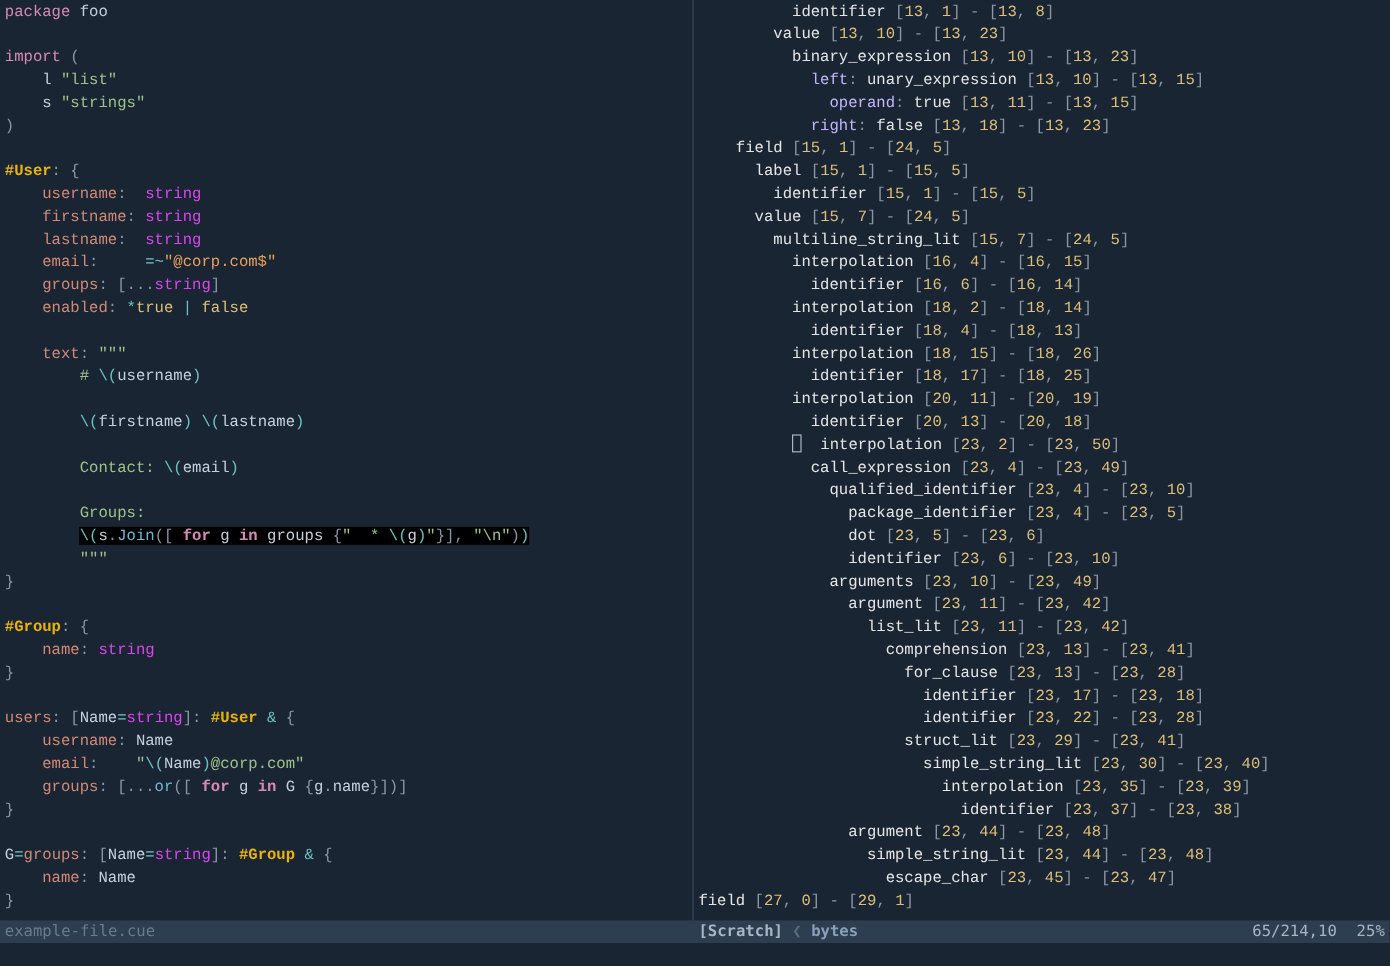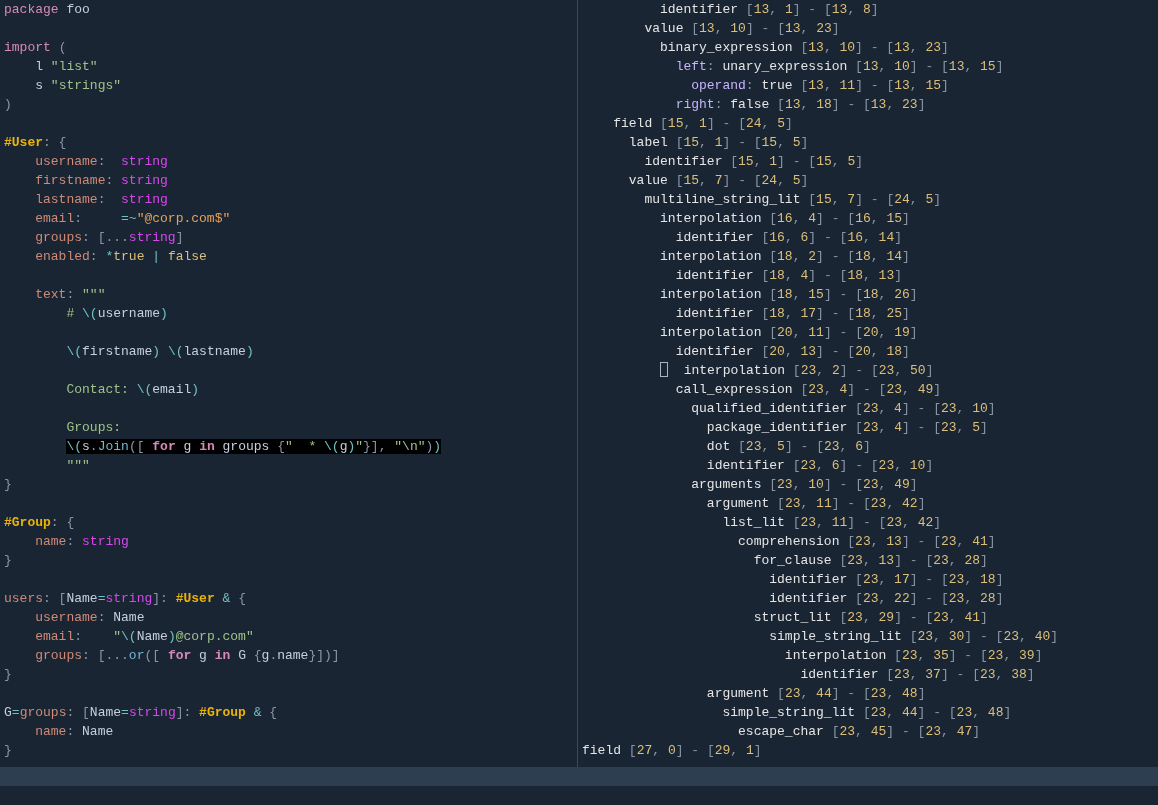--- a/index.html
+++ b/index.html
@@ -88,14 +88,21 @@
   }
 </style>
 </head>
 <body>
 
 <div class="panes">
   <div class="pane left-pane" id="left-pane"><div><span class="kw">package</span><span class=""> </span><span class="id">foo</span></div><div>&nbsp;</div><div><span class="kw">import</span><span class=""> </span><span class="punc">(</span></div><div><span class="">    </span><span class="id">l</span><span class=""> </span><span class="str">"list"</span></div><div><span class="">    </span><span class="id">s</span><span class=""> </span><span class="str">"strings"</span></div><div><span class="punc">)</span></div><div>&nbsp;</div><div><span class="defn">#User</span><span class="punc">: {</span></div><div><span class="">    </span><span class="field">username</span><span class="punc">:  </span><span class="type">string</span></div><div><span class="">    </span><span class="field">firstname</span><span class="punc">: </span><span class="type">string</span></div><div><span class="">    </span><span class="field">lastname</span><span class="punc">:  </span><span class="type">string</span></div><div><span class="">    </span><span class="field">email</span><span class="punc">:     </span><span class="op">=~</span><span class="regx">"@corp.com$"</span></div><div><span class="">    </span><span class="field">groups</span><span class="punc">: [</span><span class="punc">...</span><span class="type">string</span><span class="punc">]</span></div><div><span class="">    </span><span class="field">enabled</span><span class="punc">: </span><span class="op">*</span><span class="bool">true</span><span class=""> </span><span class="op">|</span><span class=""> </span><span class="bool">false</span></div><div>&nbsp;</div><div><span class="">    </span><span class="field">text</span><span class="punc">: </span><span class="str">"""</span></div><div><span class="">        </span><span class="str"># </span><span class="esc">\(</span><span class="id">username</span><span class="esc">)</span></div><div>&nbsp;</div><div><span class="">        </span><span class="esc">\(</span><span class="id">firstname</span><span class="esc">)</span><span class="str"> </span><span class="esc">\(</span><span class="id">lastname</span><span class="esc">)</span></div><div>&nbsp;</div><div><span class="">        </span><span class="str">Contact: </span><span class="esc">\(</span><span class="id">email</span><span class="esc">)</span></div><div>&nbsp;</div><div><span class="">        </span><span class="str">Groups:</span></div><div><span class="">        </span><span class="highlight"><span class="esc">\(</span><span class="id">s</span><span class="punc">.</span><span class="fn">Join</span><span class="punc">([</span><span class=""> </span><span class="kw-b">for</span><span class=""> </span><span class="id">g</span><span class=""> </span><span class="kw-b">in</span><span class=""> </span><span class="id">groups</span><span class=""> </span><span class="punc">{</span><span class="str">"  * </span><span class="esc">\(</span><span class="id">g</span><span class="esc">)</span><span class="str">"</span><span class="punc">}]</span><span class="punc">,</span><span class=""> </span><span class="str">"\n"</span><span class="punc">)</span><span class="esc">)</span></span></div><div><span class="">        </span><span class="str">"""</span></div><div><span class="punc">}</span></div><div>&nbsp;</div><div><span class="defn">#Group</span><span class="punc">: {</span></div><div><span class="">    </span><span class="field">name</span><span class="punc">: </span><span class="type">string</span></div><div><span class="punc">}</span></div><div>&nbsp;</div><div><span class="field">users</span><span class="punc">: [</span><span class="id">Name</span><span class="op">=</span><span class="type">string</span><span class="punc">]: </span><span class="defn">#User</span><span class=""> </span><span class="op">&amp;</span><span class=""> </span><span class="punc">{</span></div><div><span class="">    </span><span class="field">username</span><span class="punc">: </span><span class="id">Name</span></div><div><span class="">    </span><span class="field">email</span><span class="punc">:    </span><span class="str">"</span><span class="esc">\(</span><span class="id">Name</span><span class="esc">)</span><span class="str">@corp.com"</span></div><div><span class="">    </span><span class="field">groups</span><span class="punc">: [</span><span class="punc">...</span><span class="fn">or</span><span class="punc">([</span><span class=""> </span><span class="kw-b">for</span><span class=""> </span><span class="id">g</span><span class=""> </span><span class="kw-b">in</span><span class=""> </span><span class="id">G</span><span class=""> </span><span class="punc">{</span><span class="id">g</span><span class="punc">.</span><span class="id">name</span><span class="punc">}])]</span></div><div><span class="punc">}</span></div><div>&nbsp;</div><div><span class="id">G</span><span class="op">=</span><span class="field">groups</span><span class="punc">: [</span><span class="id">Name</span><span class="op">=</span><span class="type">string</span><span class="punc">]: </span><span class="defn">#Group</span><span class=""> </span><span class="op">&amp;</span><span class=""> </span><span class="punc">{</span></div><div><span class="">    </span><span class="field">name</span><span class="punc">: </span><span class="id">Name</span></div><div><span class="punc">}</span></div></div>
   <div class="pane right-pane" id="right-pane"><div>          <span class="node">identifier</span> <span class="sqb">[</span><span class="rnum">13</span><span class="punc">,</span> <span class="rnum">1</span><span class="sqb">]</span> <span class="dash">-</span> <span class="sqb">[</span><span class="rnum">13</span><span class="punc">,</span> <span class="rnum">8</span><span class="sqb">]</span></div><div>        <span class="node">value</span> <span class="sqb">[</span><span class="rnum">13</span><span class="punc">,</span> <span class="rnum">10</span><span class="sqb">]</span> <span class="dash">-</span> <span class="sqb">[</span><span class="rnum">13</span><span class="punc">,</span> <span class="rnum">23</span><span class="sqb">]</span></div><div>          <span class="node">binary_expression</span> <span class="sqb">[</span><span class="rnum">13</span><span class="punc">,</span> <span class="rnum">10</span><span class="sqb">]</span> <span class="dash">-</span> <span class="sqb">[</span><span class="rnum">13</span><span class="punc">,</span> <span class="rnum">23</span><span class="sqb">]</span></div><div>            <span class="nlbl">left</span><span class="punc">:</span> <span class="node">unary_expression</span> <span class="sqb">[</span><span class="rnum">13</span><span class="punc">,</span> <span class="rnum">10</span><span class="sqb">]</span> <span class="dash">-</span> <span class="sqb">[</span><span class="rnum">13</span><span class="punc">,</span> <span class="rnum">15</span><span class="sqb">]</span></div><div>              <span class="nlbl">operand</span><span class="punc">:</span> <span class="node">true</span> <span class="sqb">[</span><span class="rnum">13</span><span class="punc">,</span> <span class="rnum">11</span><span class="sqb">]</span> <span class="dash">-</span> <span class="sqb">[</span><span class="rnum">13</span><span class="punc">,</span> <span class="rnum">15</span><span class="sqb">]</span></div><div>            <span class="nlbl">right</span><span class="punc">:</span> <span class="node">false</span> <span class="sqb">[</span><span class="rnum">13</span><span class="punc">,</span> <span class="rnum">18</span><span class="sqb">]</span> <span class="dash">-</span> <span class="sqb">[</span><span class="rnum">13</span><span class="punc">,</span> <span class="rnum">23</span><span class="sqb">]</span></div><div>    <span class="node">field</span> <span class="sqb">[</span><span class="rnum">15</span><span class="punc">,</span> <span class="rnum">1</span><span class="sqb">]</span> <span class="dash">-</span> <span class="sqb">[</span><span class="rnum">24</span><span class="punc">,</span> <span class="rnum">5</span><span class="sqb">]</span></div><div>      <span class="node">label</span> <span class="sqb">[</span><span class="rnum">15</span><span class="punc">,</span> <span class="rnum">1</span><span class="sqb">]</span> <span class="dash">-</span> <span class="sqb">[</span><span class="rnum">15</span><span class="punc">,</span> <span class="rnum">5</span><span class="sqb">]</span></div><div>        <span class="node">identifier</span> <span class="sqb">[</span><span class="rnum">15</span><span class="punc">,</span> <span class="rnum">1</span><span class="sqb">]</span> <span class="dash">-</span> <span class="sqb">[</span><span class="rnum">15</span><span class="punc">,</span> <span class="rnum">5</span><span class="sqb">]</span></div><div>      <span class="node">value</span> <span class="sqb">[</span><span class="rnum">15</span><span class="punc">,</span> <span class="rnum">7</span><span class="sqb">]</span> <span class="dash">-</span> <span class="sqb">[</span><span class="rnum">24</span><span class="punc">,</span> <span class="rnum">5</span><span class="sqb">]</span></div><div>        <span class="node">multiline_string_lit</span> <span class="sqb">[</span><span class="rnum">15</span><span class="punc">,</span> <span class="rnum">7</span><span class="sqb">]</span> <span class="dash">-</span> <span class="sqb">[</span><span class="rnum">24</span><span class="punc">,</span> <span class="rnum">5</span><span class="sqb">]</span></div><div>          <span class="node">interpolation</span> <span class="sqb">[</span><span class="rnum">16</span><span class="punc">,</span> <span class="rnum">4</span><span class="sqb">]</span> <span class="dash">-</span> <span class="sqb">[</span><span class="rnum">16</span><span class="punc">,</span> <span class="rnum">15</span><span class="sqb">]</span></div><div>            <span class="node">identifier</span> <span class="sqb">[</span><span class="rnum">16</span><span class="punc">,</span> <span class="rnum">6</span><span class="sqb">]</span> <span class="dash">-</span> <span class="sqb">[</span><span class="rnum">16</span><span class="punc">,</span> <span class="rnum">14</span><span class="sqb">]</span></div><div>          <span class="node">interpolation</span> <span class="sqb">[</span><span class="rnum">18</span><span class="punc">,</span> <span class="rnum">2</span><span class="sqb">]</span> <span class="dash">-</span> <span class="sqb">[</span><span class="rnum">18</span><span class="punc">,</span> <span class="rnum">14</span><span class="sqb">]</span></div><div>            <span class="node">identifier</span> <span class="sqb">[</span><span class="rnum">18</span><span class="punc">,</span> <span class="rnum">4</span><span class="sqb">]</span> <span class="dash">-</span> <span class="sqb">[</span><span class="rnum">18</span><span class="punc">,</span> <span class="rnum">13</span><span class="sqb">]</span></div><div>          <span class="node">interpolation</span> <span class="sqb">[</span><span class="rnum">18</span><span class="punc">,</span> <span class="rnum">15</span><span class="sqb">]</span> <span class="dash">-</span> <span class="sqb">[</span><span class="rnum">18</span><span class="punc">,</span> <span class="rnum">26</span><span class="sqb">]</span></div><div>            <span class="node">identifier</span> <span class="sqb">[</span><span class="rnum">18</span><span class="punc">,</span> <span class="rnum">17</span><span class="sqb">]</span> <span class="dash">-</span> <span class="sqb">[</span><span class="rnum">18</span><span class="punc">,</span> <span class="rnum">25</span><span class="sqb">]</span></div><div>          <span class="node">interpolation</span> <span class="sqb">[</span><span class="rnum">20</span><span class="punc">,</span> <span class="rnum">11</span><span class="sqb">]</span> <span class="dash">-</span> <span class="sqb">[</span><span class="rnum">20</span><span class="punc">,</span> <span class="rnum">19</span><span class="sqb">]</span></div><div>            <span class="node">identifier</span> <span class="sqb">[</span><span class="rnum">20</span><span class="punc">,</span> <span class="rnum">13</span><span class="sqb">]</span> <span class="dash">-</span> <span class="sqb">[</span><span class="rnum">20</span><span class="punc">,</span> <span class="rnum">18</span><span class="sqb">]</span></div><div>          <span class="cursor-box"></span>  <span class="node">interpolation</span> <span class="sqb">[</span><span class="rnum">23</span><span class="punc">,</span> <span class="rnum">2</span><span class="sqb">]</span> <span class="dash">-</span> <span class="sqb">[</span><span class="rnum">23</span><span class="punc">,</span> <span class="rnum">50</span><span class="sqb">]</span></div><div>            <span class="node">call_expression</span> <span class="sqb">[</span><span class="rnum">23</span><span class="punc">,</span> <span class="rnum">4</span><span class="sqb">]</span> <span class="dash">-</span> <span class="sqb">[</span><span class="rnum">23</span><span class="punc">,</span> <span class="rnum">49</span><span class="sqb">]</span></div><div>              <span class="node">qualified_identifier</span> <span class="sqb">[</span><span class="rnum">23</span><span class="punc">,</span> <span class="rnum">4</span><span class="sqb">]</span> <span class="dash">-</span> <span class="sqb">[</span><span class="rnum">23</span><span class="punc">,</span> <span class="rnum">10</span><span class="sqb">]</span></div><div>                <span class="node">package_identifier</span> <span class="sqb">[</span><span class="rnum">23</span><span class="punc">,</span> <span class="rnum">4</span><span class="sqb">]</span> <span class="dash">-</span> <span class="sqb">[</span><span class="rnum">23</span><span class="punc">,</span> <span class="rnum">5</span><span class="sqb">]</span></div><div>                <span class="node">dot</span> <span class="sqb">[</span><span class="rnum">23</span><span class="punc">,</span> <span class="rnum">5</span><span class="sqb">]</span> <span class="dash">-</span> <span class="sqb">[</span><span class="rnum">23</span><span class="punc">,</span> <span class="rnum">6</span><span class="sqb">]</span></div><div>                <span class="node">identifier</span> <span class="sqb">[</span><span class="rnum">23</span><span class="punc">,</span> <span class="rnum">6</span><span class="sqb">]</span> <span class="dash">-</span> <span class="sqb">[</span><span class="rnum">23</span><span class="punc">,</span> <span class="rnum">10</span><span class="sqb">]</span></div><div>              <span class="node">arguments</span> <span class="sqb">[</span><span class="rnum">23</span><span class="punc">,</span> <span class="rnum">10</span><span class="sqb">]</span> <span class="dash">-</span> <span class="sqb">[</span><span class="rnum">23</span><span class="punc">,</span> <span class="rnum">49</span><span class="sqb">]</span></div><div>                <span class="node">argument</span> <span class="sqb">[</span><span class="rnum">23</span><span class="punc">,</span> <span class="rnum">11</span><span class="sqb">]</span> <span class="dash">-</span> <span class="sqb">[</span><span class="rnum">23</span><span class="punc">,</span> <span class="rnum">42</span><span class="sqb">]</span></div><div>                  <span class="node">list_lit</span> <span class="sqb">[</span><span class="rnum">23</span><span class="punc">,</span> <span class="rnum">11</span><span class="sqb">]</span> <span class="dash">-</span> <span class="sqb">[</span><span class="rnum">23</span><span class="punc">,</span> <span class="rnum">42</span><span class="sqb">]</span></div><div>                    <span class="node">comprehension</span> <span class="sqb">[</span><span class="rnum">23</span><span class="punc">,</span> <span class="rnum">13</span><span class="sqb">]</span> <span class="dash">-</span> <span class="sqb">[</span><span class="rnum">23</span><span class="punc">,</span> <span class="rnum">41</span><span class="sqb">]</span></div><div>                      <span class="node">for_clause</span> <span class="sqb">[</span><span class="rnum">23</span><span class="punc">,</span> <span class="rnum">13</span><span class="sqb">]</span> <span class="dash">-</span> <span class="sqb">[</span><span class="rnum">23</span><span class="punc">,</span> <span class="rnum">28</span><span class="sqb">]</span></div><div>                        <span class="node">identifier</span> <span class="sqb">[</span><span class="rnum">23</span><span class="punc">,</span> <span class="rnum">17</span><span class="sqb">]</span> <span class="dash">-</span> <span class="sqb">[</span><span class="rnum">23</span><span class="punc">,</span> <span class="rnum">18</span><span class="sqb">]</span></div><div>                        <span class="node">identifier</span> <span class="sqb">[</span><span class="rnum">23</span><span class="punc">,</span> <span class="rnum">22</span><span class="sqb">]</span> <span class="dash">-</span> <span class="sqb">[</span><span class="rnum">23</span><span class="punc">,</span> <span class="rnum">28</span><span class="sqb">]</span></div><div>                      <span class="node">struct_lit</span> <span class="sqb">[</span><span class="rnum">23</span><span class="punc">,</span> <span class="rnum">29</span><span class="sqb">]</span> <span class="dash">-</span> <span class="sqb">[</span><span class="rnum">23</span><span class="punc">,</span> <span class="rnum">41</span><span class="sqb">]</span></div><div>                        <span class="node">simple_string_lit</span> <span class="sqb">[</span><span class="rnum">23</span><span class="punc">,</span> <span class="rnum">30</span><span class="sqb">]</span> <span class="dash">-</span> <span class="sqb">[</span><span class="rnum">23</span><span class="punc">,</span> <span class="rnum">40</span><span class="sqb">]</span></div><div>                          <span class="node">interpolation</span> <span class="sqb">[</span><span class="rnum">23</span><span class="punc">,</span> <span class="rnum">35</span><span class="sqb">]</span> <span class="dash">-</span> <span class="sqb">[</span><span class="rnum">23</span><span class="punc">,</span> <span class="rnum">39</span><span class="sqb">]</span></div><div>                            <span class="node">identifier</span> <span class="sqb">[</span><span class="rnum">23</span><span class="punc">,</span> <span class="rnum">37</span><span class="sqb">]</span> <span class="dash">-</span> <span class="sqb">[</span><span class="rnum">23</span><span class="punc">,</span> <span class="rnum">38</span><span class="sqb">]</span></div><div>                <span class="node">argument</span> <span class="sqb">[</span><span class="rnum">23</span><span class="punc">,</span> <span class="rnum">44</span><span class="sqb">]</span> <span class="dash">-</span> <span class="sqb">[</span><span class="rnum">23</span><span class="punc">,</span> <span class="rnum">48</span><span class="sqb">]</span></div><div>                  <span class="node">simple_string_lit</span> <span class="sqb">[</span><span class="rnum">23</span><span class="punc">,</span> <span class="rnum">44</span><span class="sqb">]</span> <span class="dash">-</span> <span class="sqb">[</span><span class="rnum">23</span><span class="punc">,</span> <span class="rnum">48</span><span class="sqb">]</span></div><div>                    <span class="node">escape_char</span> <span class="sqb">[</span><span class="rnum">23</span><span class="punc">,</span> <span class="rnum">45</span><span class="sqb">]</span> <span class="dash">-</span> <span class="sqb">[</span><span class="rnum">23</span><span class="punc">,</span> <span class="rnum">47</span><span class="sqb">]</span></div><div><span class="node">field</span> <span class="sqb">[</span><span class="rnum">27</span><span class="punc">,</span> <span class="rnum">0</span><span class="sqb">]</span> <span class="dash">-</span> <span class="sqb">[</span><span class="rnum">29</span><span class="punc">,</span> <span class="rnum">1</span><span class="sqb">]</span></div></div>
 </div>
 <div class="statusline">
+  <div class="status-left">example-file.cue</div>
+  <div class="status-right">
+    <span><b>[Scratch]</b> <span class="sep-glyph">❮</span> <span class="ft">bytes</span></span>
+    <span class="spacer"></span>
+    <span>65/214,10</span>
+    <span style="width:40px;text-align:right">25%</span>
+  </div>
 </div>
 <div class="cmdline"></div>
 
 </body></html>

